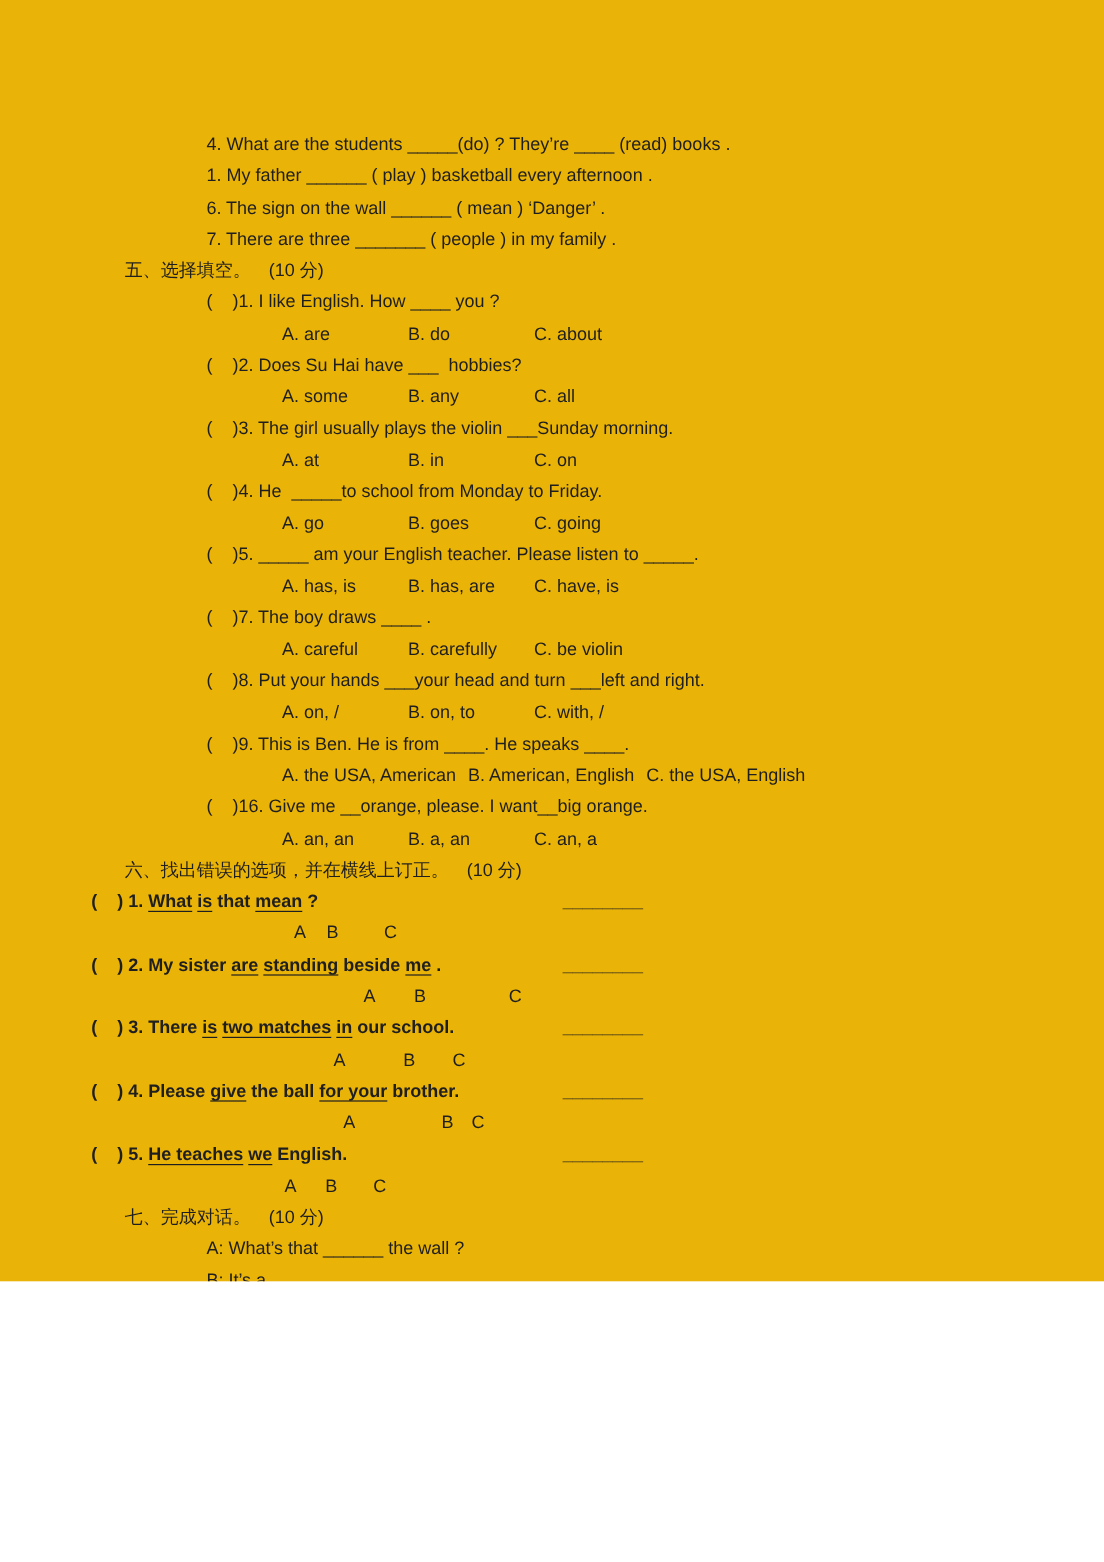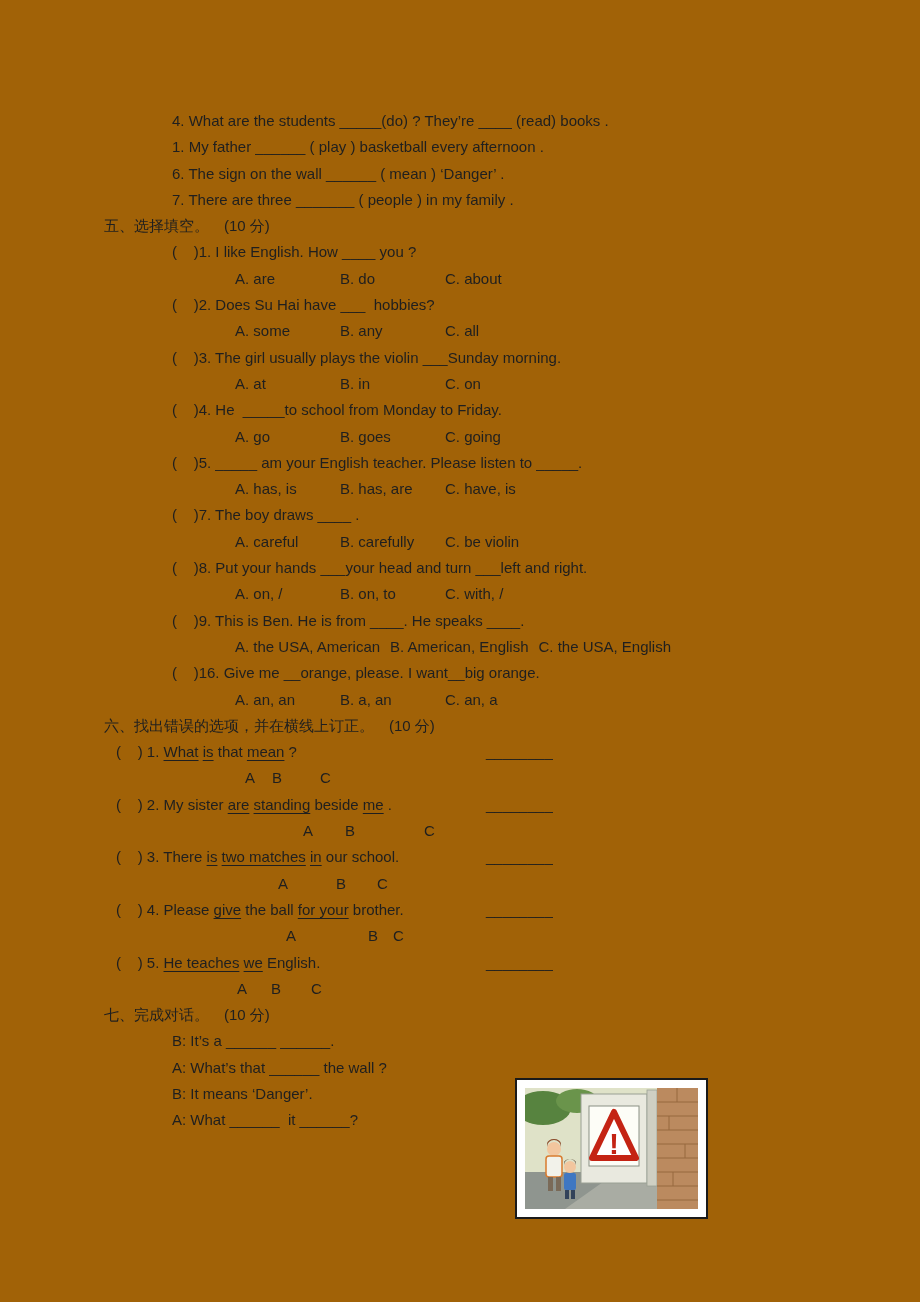--- a/index.html
+++ b/index.html
@@ -1,35 +1,35 @@
 <!DOCTYPE html>
 <html><head>
 <meta charset="utf-8">
 <style>
   * { margin:0; padding:0; box-sizing:border-box; }
   html,body { background:#ffffff; }
   .doc {
     position:relative;
-    width:920px; height:1302px;
-    background:#a16207;
+    width:920px; height:1068px;
+    background:#eab308;
     color:#1f1f1f;
     font-family:"Liberation Sans", sans-serif;
     font-size:15px;
     line-height:26.3px;
     padding-top:108px;
     overflow:hidden;
   }
   .line { white-space:pre-wrap; }
   .indent1 { padding-left:172px; }
   .head { padding-left:104px; }
   .opts { padding-left:235px; }
   .opts span { display:inline-block; min-width:95px; margin-right:10px; white-space:pre; }
-  .q { position:relative; padding-left:116px; }
+  .q { position:relative; padding-left:76px;font-weight:bold; }
   .u { text-decoration:underline; text-underline-offset:3px; }
-  .corr-blank { position:absolute; left:486px; top:0; }
+  .corr-blank { position:absolute; left:469px; top:0; }
   .letters { position:relative; height:26.3px; }
   .letters i { position:absolute; font-style:normal; }
   .lr1 i:nth-of-type(1){left:245px} .lr1 i:nth-of-type(2){left:272px} .lr1 i:nth-of-type(3){left:320px}
   .lr2 i:nth-of-type(1){left:303px} .lr2 i:nth-of-type(2){left:345px} .lr2 i:nth-of-type(3){left:424px}
   .lr3 i:nth-of-type(1){left:278px} .lr3 i:nth-of-type(2){left:336px} .lr3 i:nth-of-type(3){left:377px}
   .lr4 i:nth-of-type(1){left:286px} .lr4 i:nth-of-type(2){left:368px} .lr4 i:nth-of-type(3){left:393px}
   .lr5 i:nth-of-type(1){left:237px} .lr5 i:nth-of-type(2){left:271px} .lr5 i:nth-of-type(3){left:311px}
   .picture {
     position:absolute; left:515px; top:1078px;
     width:193px; height:141px;
@@ -91,22 +91,22 @@
   <div class="line q"><span>(    ) 3. There </span><span class="u">is</span><span> </span><span class="u">two matches</span><span> </span><span class="u">in</span><span> our school.</span><span class="corr-blank">________</span></div>
   <div class="line letters lr3"><i>A</i><i>B</i><i>C</i></div>
 
   <div class="line q"><span>(    ) 4. Please </span><span class="u">give</span><span> the ball </span><span class="u">for your</span><span> brother.</span><span class="u"></span><span></span><span class="corr-blank">________</span></div>
   <div class="line letters lr4"><i>A</i><i>B</i><i>C</i></div>
 
   <div class="line q"><span>(    ) 5. </span><span class="u">He teaches</span><span> </span><span class="u">we</span><span> English.</span><span class="u"></span><span></span><span class="corr-blank">________</span></div>
   <div class="line letters lr5"><i>A</i><i>B</i><i>C</i></div>
 
   <div class="line head">七、完成对话。　(10 分)</div>
+  <div class="line indent1">A: What’s that ______ the wall ?</div>
   <div class="line indent1">B: It’s a ______ ______.</div>
-  <div class="line indent1">A: What’s that ______ the wall ?</div>
   <div class="line indent1">B: It means ‘Danger’.</div>
   <div class="line indent1">A: What ______  it ______?</div>
 
   <div class="picture">
     <svg viewBox="0 0 173 121" xmlns="http://www.w3.org/2000/svg">
 
       <rect x="0" y="0" width="173" height="121" fill="#dfe2c8"></rect>
 
       <ellipse cx="18" cy="20" rx="28" ry="17" fill="#57833f"></ellipse>
       <ellipse cx="52" cy="13" rx="21" ry="12" fill="#6a944b"></ellipse>

